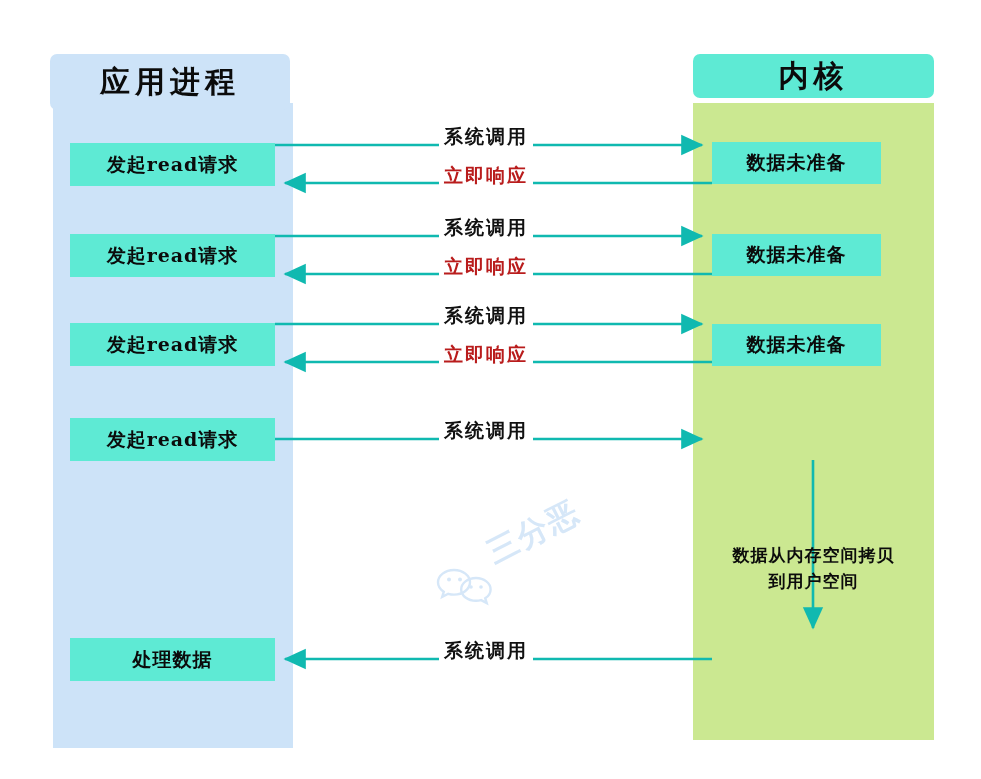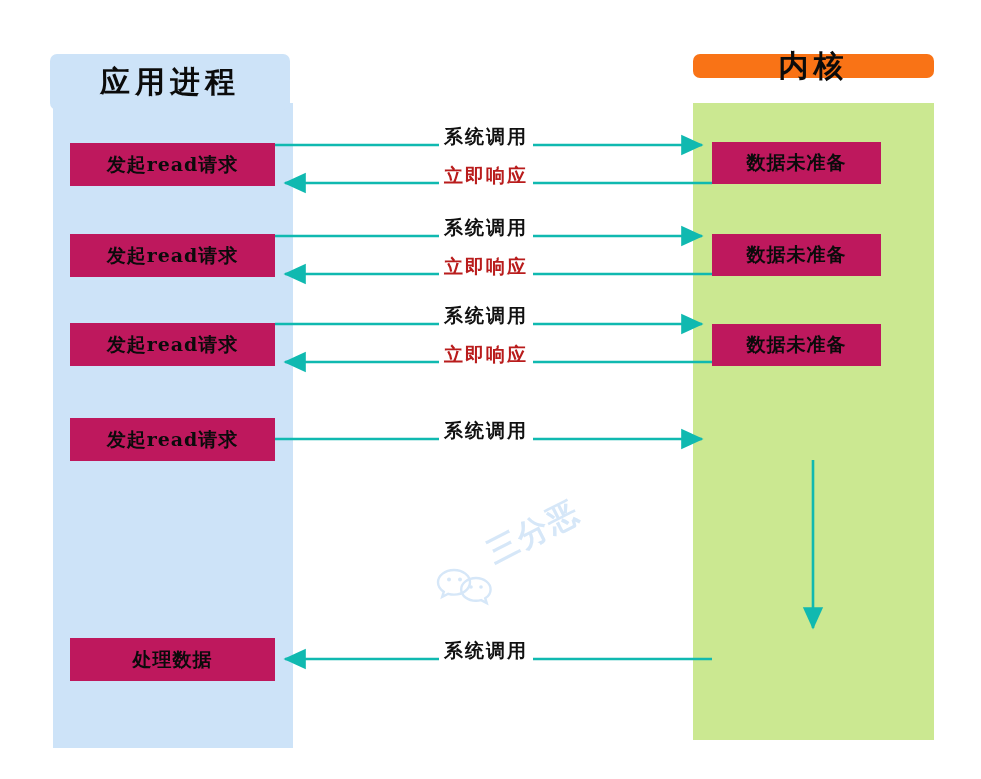--- a/index.html
+++ b/index.html
@@ -29,42 +29,42 @@
     font-weight: 700;
     letter-spacing: 5px;
     color: #0b0b0b;
     font-family: "DejaVu Serif", "Liberation Serif", serif;
   }
   #app-header {
     left: 50px; top: 54px; width: 240px; height: 56px;
     background: #cde3f8;
   }
   #kernel-header {
-    left: 693px; top: 54px; width: 241px; height: 24px;
-    background: #f97316;
+    left: 693px; top: 54px; width: 241px; height: 44px;
+    background: #5eead4;
   }
   
   .lane {
     position: absolute;
   }
   #app-lane {
     left: 53px; top: 103px; width: 240px; height: 645px;
     background: #cde3f8;
   }
   #kernel-lane {
     left: 693px; top: 103px; width: 241px; height: 637px;
     background: #cbe891;
   }
   
   .node {
     position: absolute;
     display: flex;
     align-items: center;
     justify-content: center;
-    background: #be185d;
+    background: #5eead4;
     color: #0b0b0b;
     font-size: 19px;
     font-weight: 700;
     letter-spacing: 1px;
     white-space: nowrap;
     font-family: "DejaVu Serif", "Liberation Serif", serif;
   }
   .node.app  { left: 70px;  width: 205px; height: 43px; }
   .node.kern { left: 712px; width: 169px; height: 42px; }
 
@@ -200,14 +200,18 @@
   <div class="arrow-label lbl-black" style="left:439px; top:215px">系统调用</div>
   <div class="arrow-label lbl-teal" style="left:439px; top:254px">立即响应</div>
 
   <div class="arrow-label lbl-black" style="left:439px; top:303px">系统调用</div>
   <div class="arrow-label lbl-teal" style="left:439px; top:342px">立即响应</div>
 
   <div class="arrow-label lbl-black" style="left:439px; top:418px">系统调用</div>
 
   <div class="arrow-label lbl-black" style="left:439px; top:638px">系统调用</div>
 
+  <div id="copy-note">
+    <div>数据从内存空间拷贝</div>
+    <div>到用户空间</div>
+  </div>
 
 </div>
 
 </body></html>

